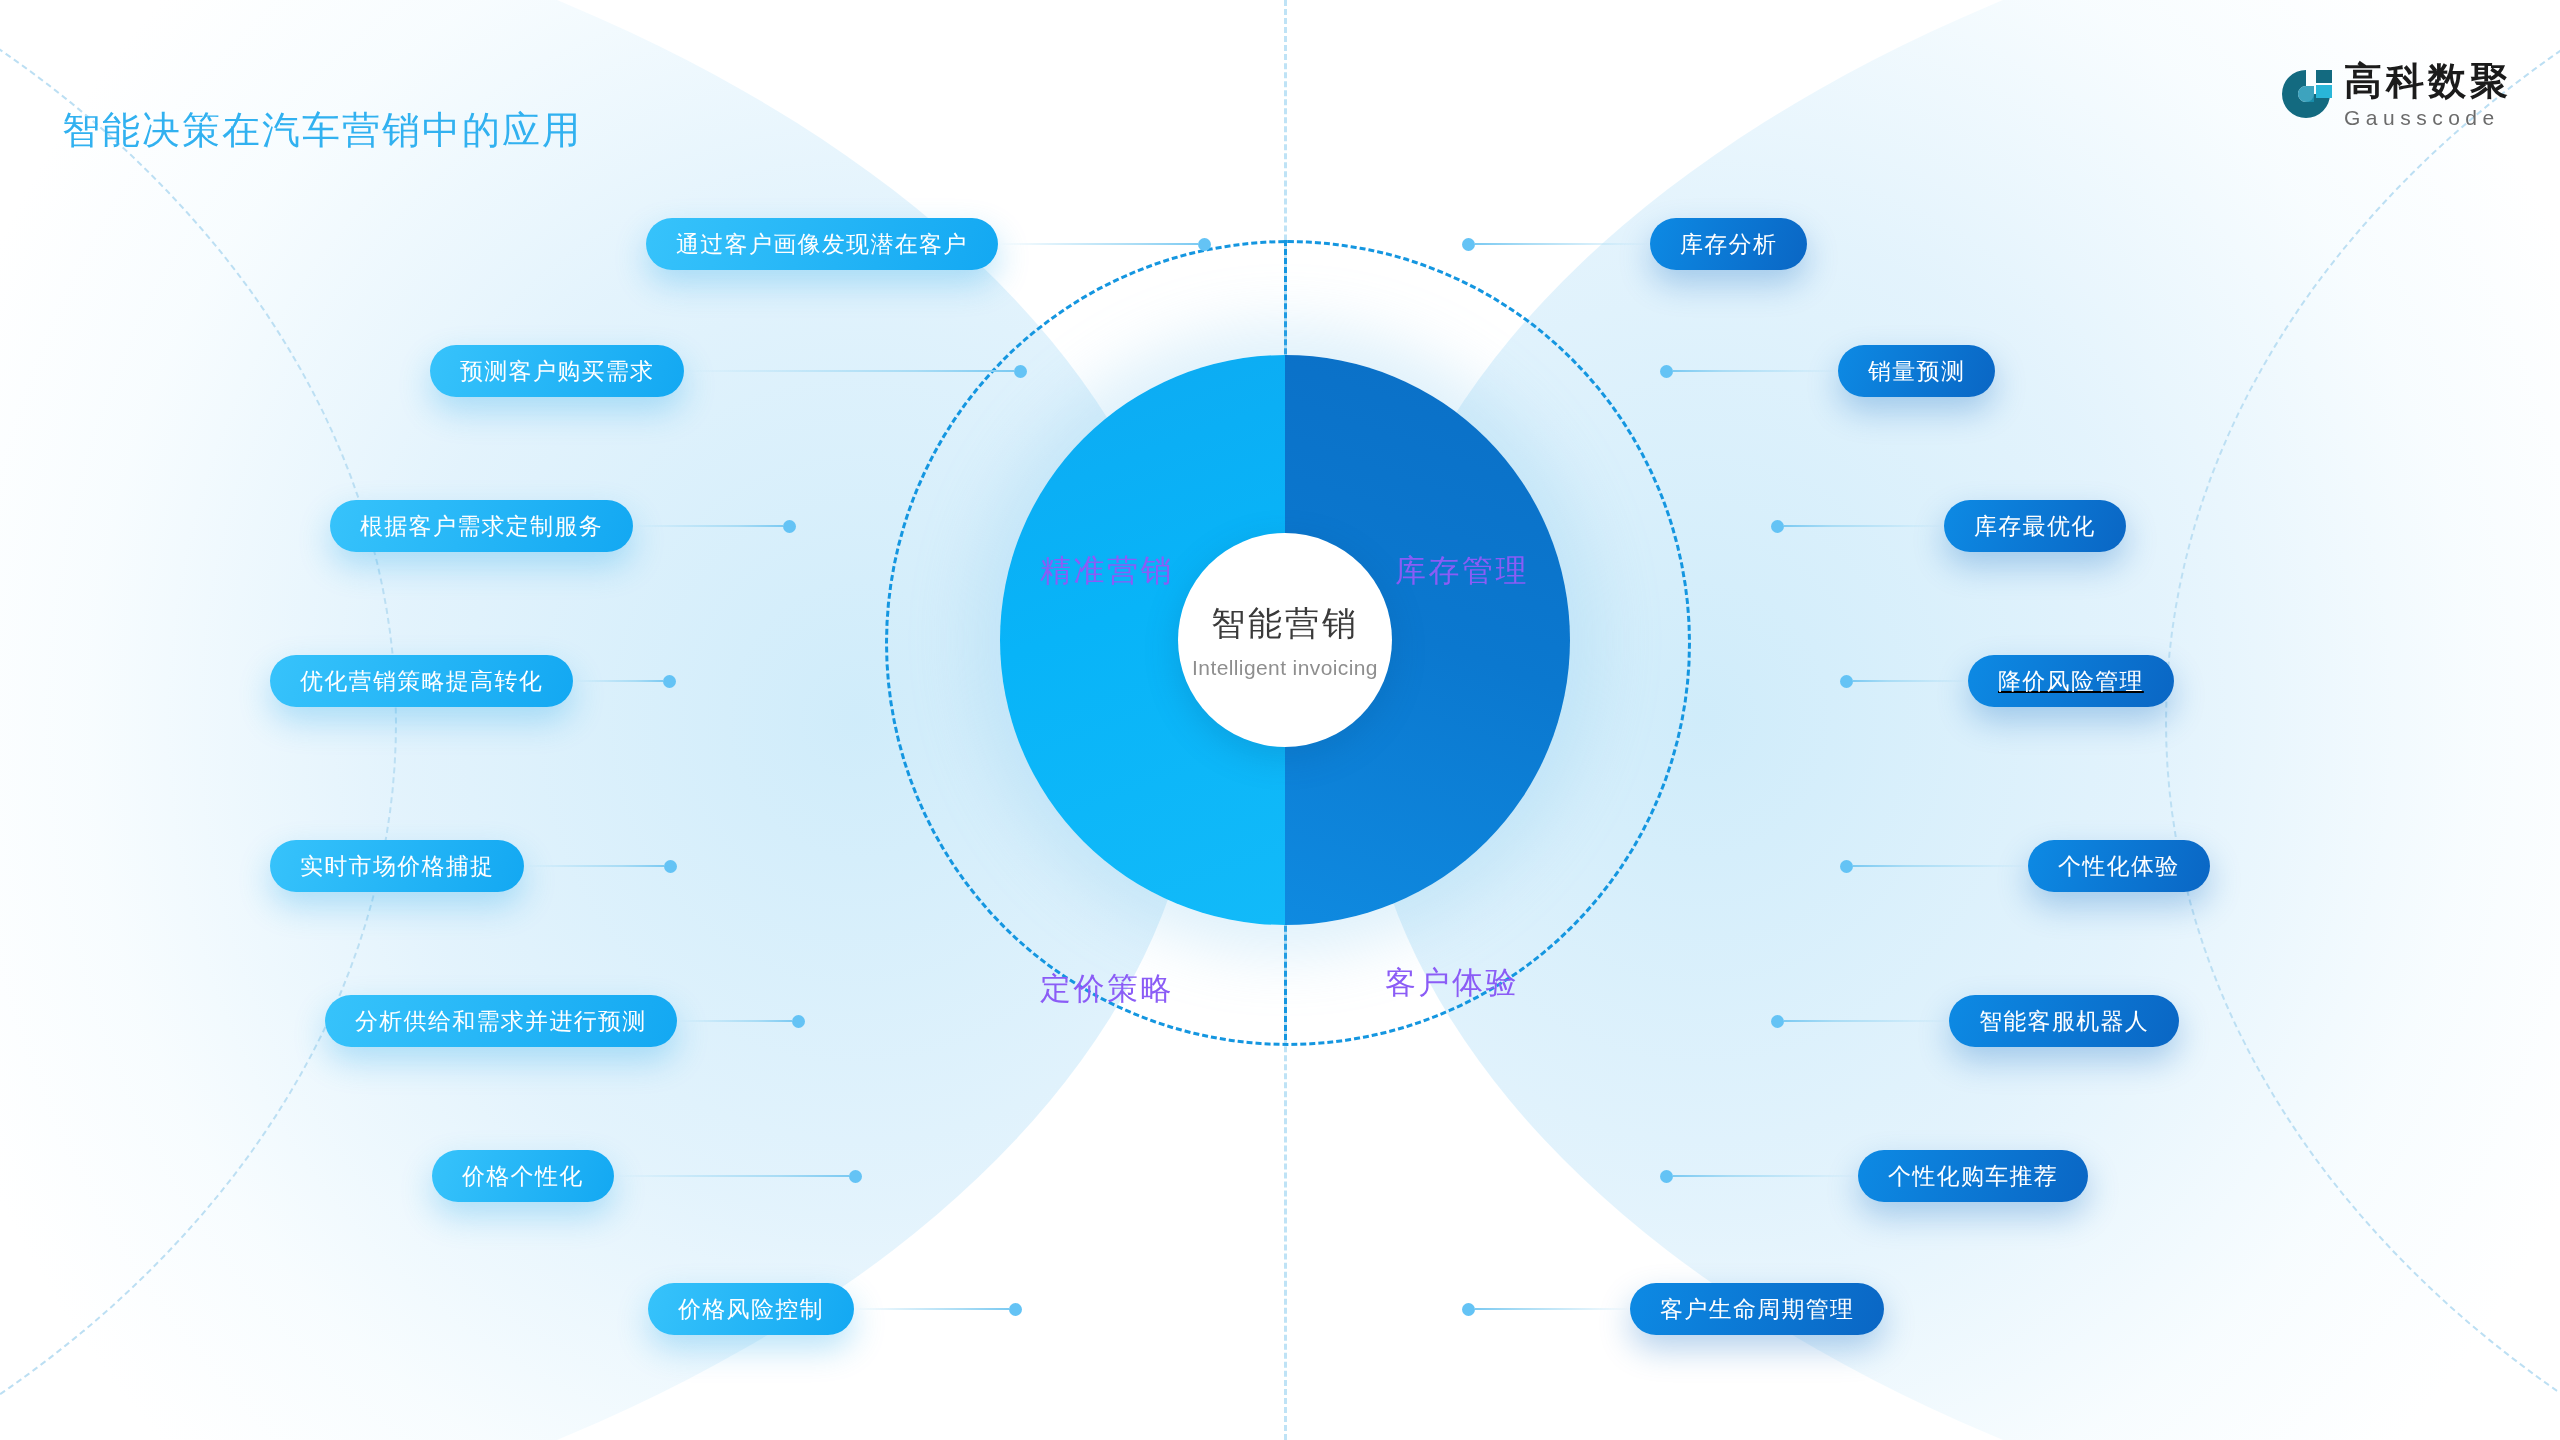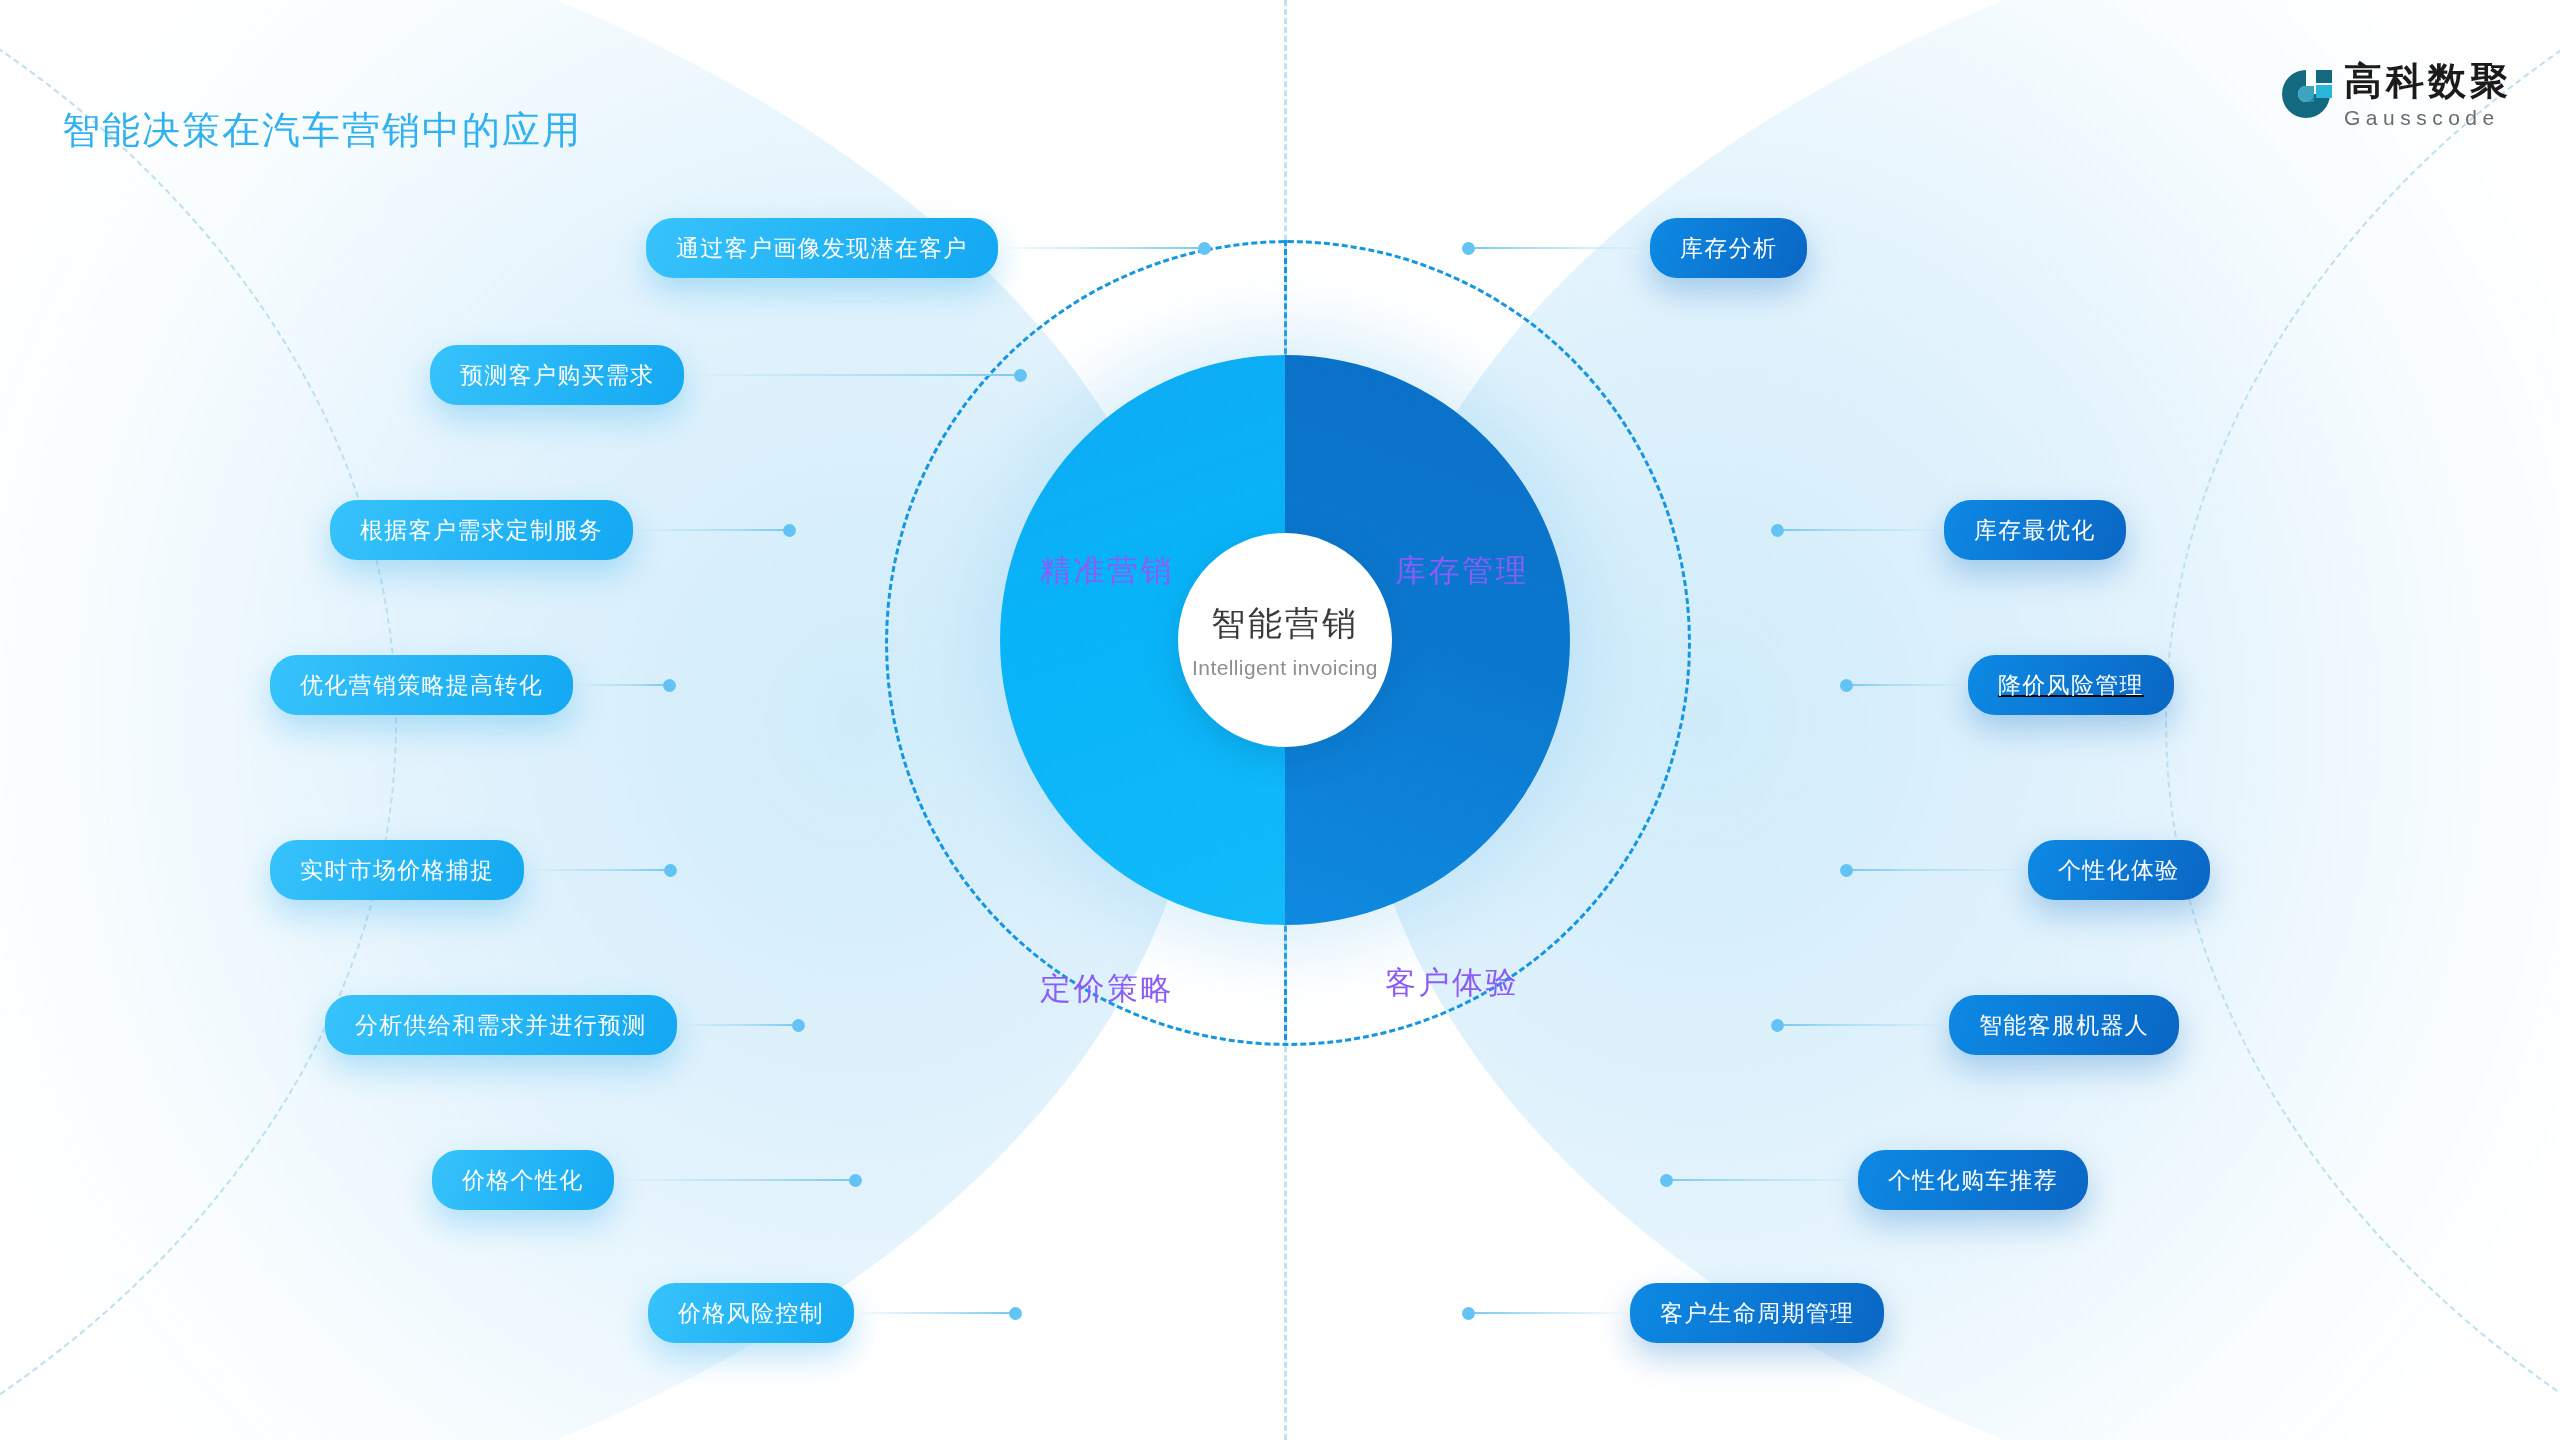--- a/index.html
+++ b/index.html
@@ -68,21 +68,21 @@
   .hub-en{font-size:21px;color:#8e8e8e;margin-top:9px;letter-spacing:.4px;}
   .quad{position:absolute;color:#8b5cf6;font-size:31px;letter-spacing:2.5px;white-space:nowrap;}
   .q-tl{left:1040px;top:550px;}
   .q-tr{left:1395px;top:550px;}
   .q-bl{left:1040px;top:968px;}
   .q-br{left:1385px;top:962px;}
 
   
   .node{position:absolute;display:flex;align-items:center;white-space:nowrap;}
   .pill{
-    height:60px;border-radius:27px;display:flex;align-items:center;justify-content:center;
+    height:52px;border-radius:27px;display:flex;align-items:center;justify-content:center;
     padding:0 30px;color:#ffffff;font-size:23px;letter-spacing:1.3px;
   }
   .pill-light{background:linear-gradient(110deg,#37c3fb 0%,#13a8f2 100%);box-shadow:0 14px 32px rgba(30,165,235,.30);}
   .pill-dark{background:linear-gradient(110deg,#0d8ae4 0%,#0a66c4 100%);box-shadow:0 14px 32px rgba(13,105,195,.30);}
   .conn{height:2px;flex:0 0 auto;}
   .conn-l{background:linear-gradient(to right,rgba(160,215,245,0) 0%,#a8dcf5 70%,#7ccaf2 100%);}
   .conn-r{background:linear-gradient(to left,rgba(160,215,245,0) 0%,#a8dcf5 70%,#7ccaf2 100%);}
   .dot{width:13px;height:13px;border-radius:50%;background:#64c3f5;flex:0 0 auto;}
   .node.left{flex-direction:row;}
   .node.right{flex-direction:row;}
@@ -173,20 +173,25 @@
       <div class="pill pill-light">价格风险控制</div>
       <div class="conn conn-l" style="width:155px"></div>
       <div class="dot"></div>
     </div>
 
     <div class="node right" style="left:1462px;top:218px;">
       <div class="dot"></div>
       <div class="conn conn-r" style="width:175px"></div>
       <div class="pill pill-dark">库存分析</div>
     </div>
+    <div class="node right" style="left:1660px;top:345px;">
+      <div class="dot"></div>
+      <div class="conn conn-r" style="width:165px"></div>
+      <div class="pill pill-dark">销量预测</div>
+    </div>
     <div class="node right" style="left:1771px;top:500px;">
       <div class="dot"></div>
       <div class="conn conn-r" style="width:160px"></div>
       <div class="pill pill-dark">库存最优化</div>
     </div>
     <div class="node right" style="left:1840px;top:655px;text-decoration:underline;">
       <div class="dot"></div>
       <div class="conn conn-r" style="width:115px"></div>
       <div class="pill pill-dark">降价风险管理</div>
     </div>

